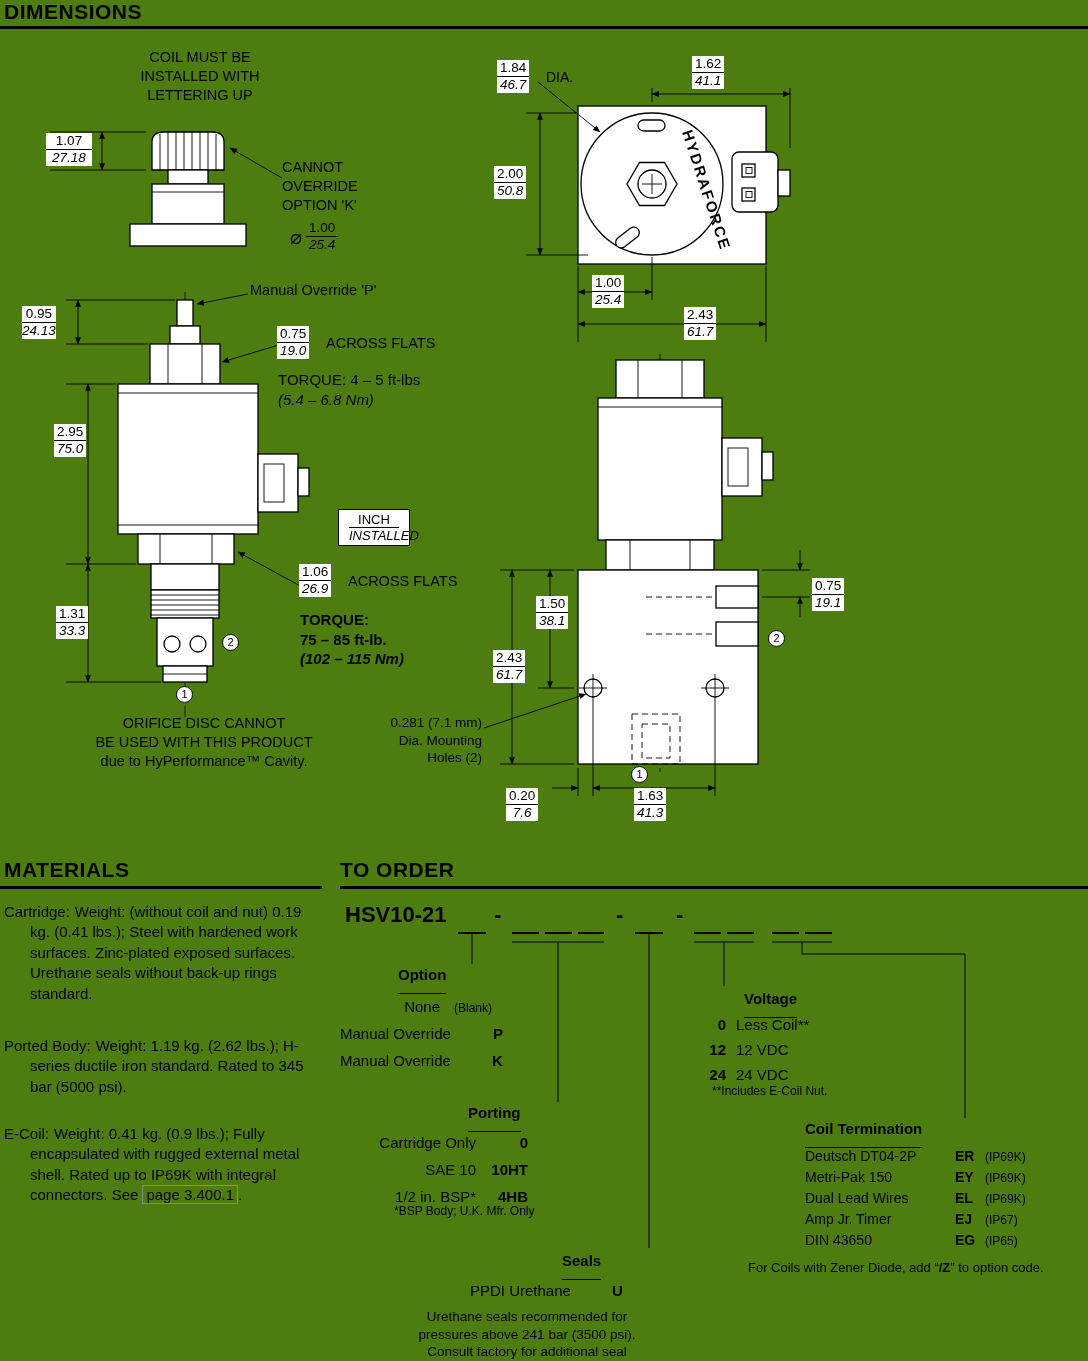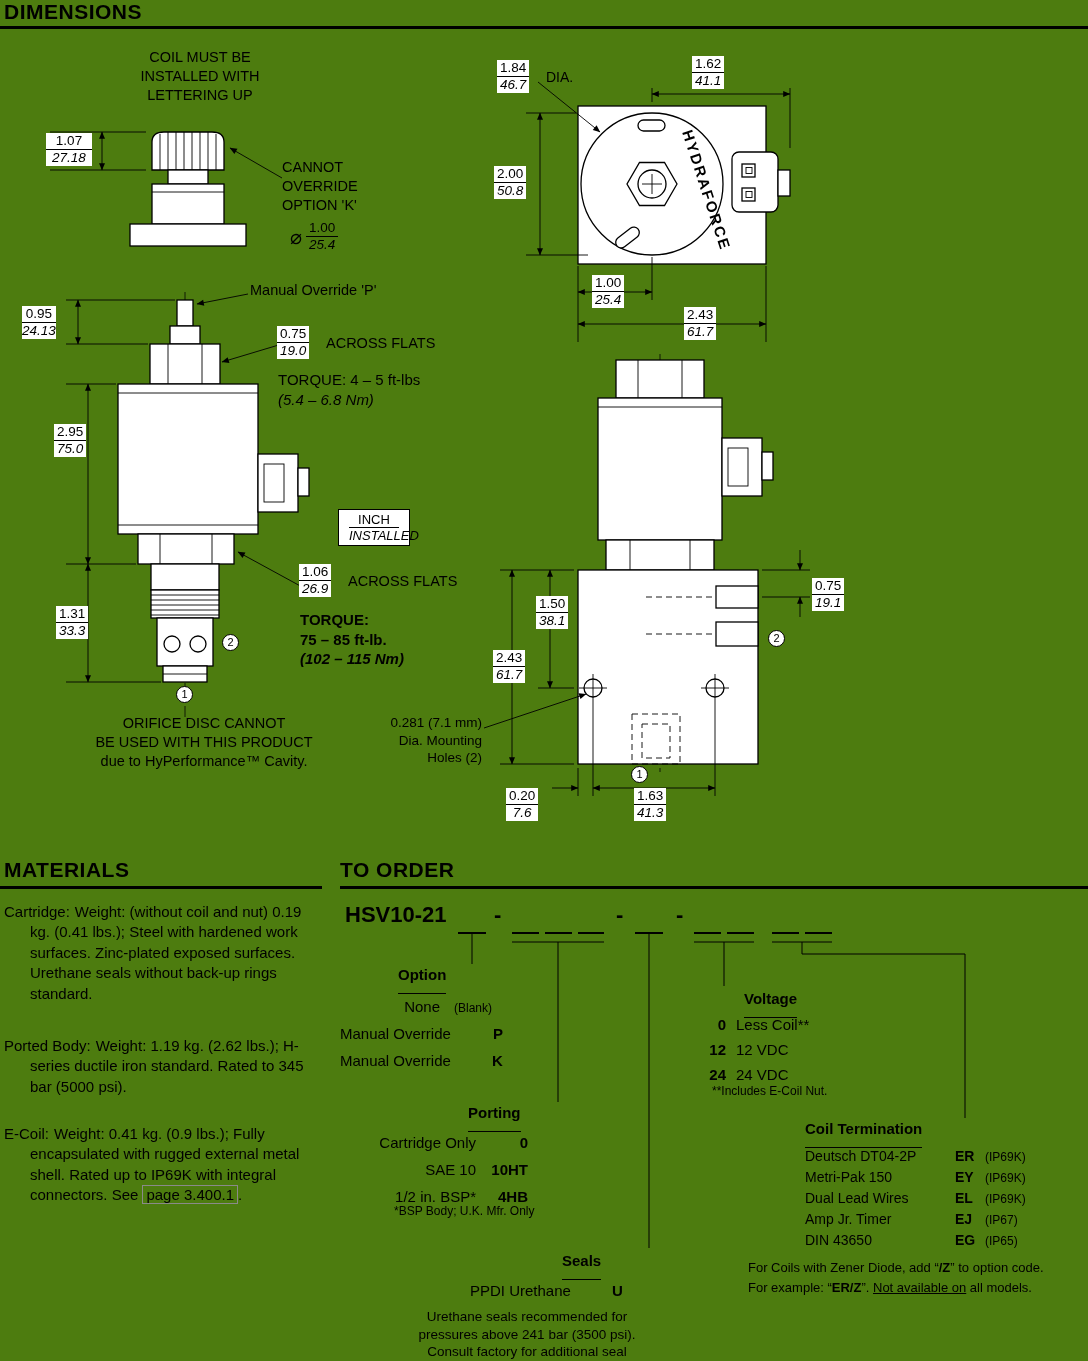--- a/index.html
+++ b/index.html
@@ -450,16 +450,15 @@
     <div class="t-row">
       <span class="tlbl">Amp Jr. Timer</span><span class="tcode">EJ</span><span class="tip">(IP67)</span>
     </div>
     <div class="t-row">
       <span class="tlbl">DIN 43650</span><span class="tcode">EG</span><span class="tip">(IP65)</span>
     </div>
   </div>
 
   <div class="zener" style="left:748px;top:1258px;width:338px">
     <div><span>For Coils with Zener Diode, add “</span><b>/Z</b><span>” to option code.</span></div>
-    <div><span>For example: “</span><b>ER/Z</b><span>”. </span><span class="ul">Not available on</span><span> all models.</span></div>
   </div>
 
 </div>
 
 </body></html>

